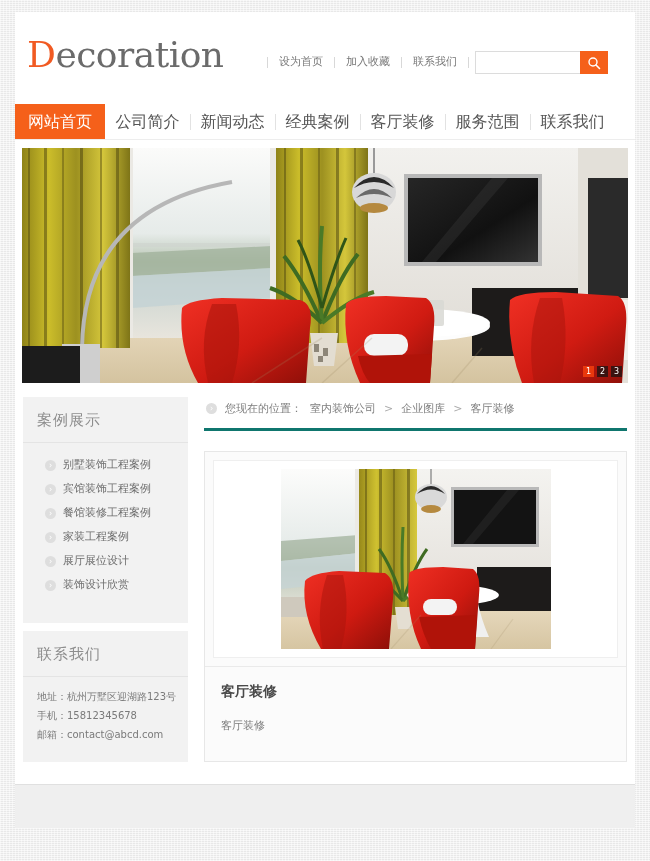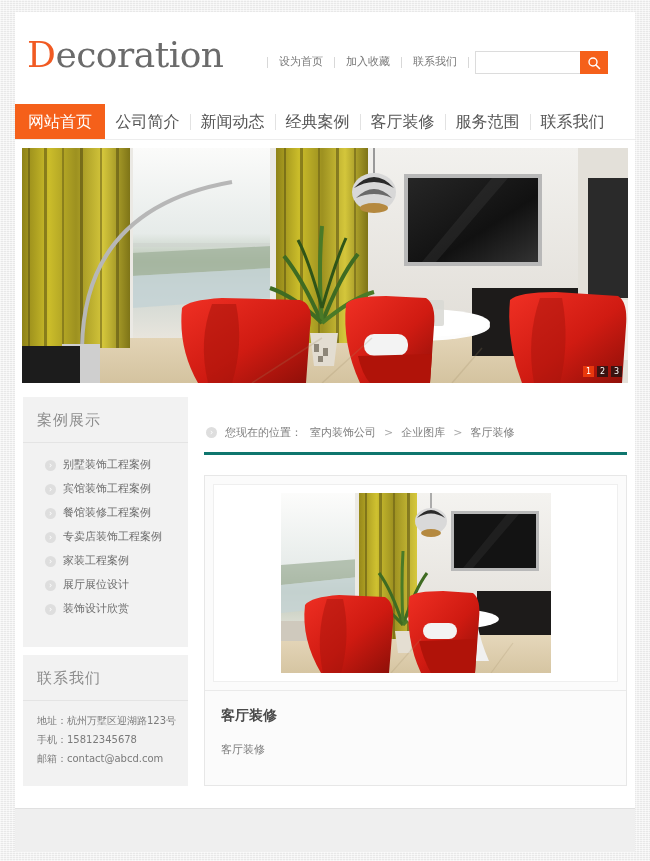--- a/index.html
+++ b/index.html
@@ -157,21 +157,21 @@
     color: #fff;
     background: rgba(20,20,20,0.72);
     cursor: pointer;
   }
   .pager span.on { background: #e8380d; }
 
   
   .body {
     display: flex;
     padding: 14px 8px 22px 8px;
-    align-items: flex-end;
+    align-items: center;
   }
 
   
   .sidebar { width: 165px; flex: 0 0 165px; }
   .panel {
     background: #f2f2f2;
     padding: 14px 0 18px 0;
     margin-bottom: 0;
   }
   .panel + .panel { margin-top: 8px; }
@@ -477,26 +477,20 @@
               </li>
             <li>
                 <a href="#">
                   <span class="arrow-ico">›</span>
                   <span>餐馆装修工程案例</span>
                 </a>
               </li>
             <li>
                 <a href="#">
                   <span class="arrow-ico">›</span>
-                  <span>专卖店装饰工程案例</span>
-                </a>
-              </li>
-            <li>
-                <a href="#">
-                  <span class="arrow-ico">›</span>
                   <span>家装工程案例</span>
                 </a>
               </li>
             <li>
                 <a href="#">
                   <span class="arrow-ico">›</span>
                   <span>展厅展位设计</span>
                 </a>
               </li>
             <li>

